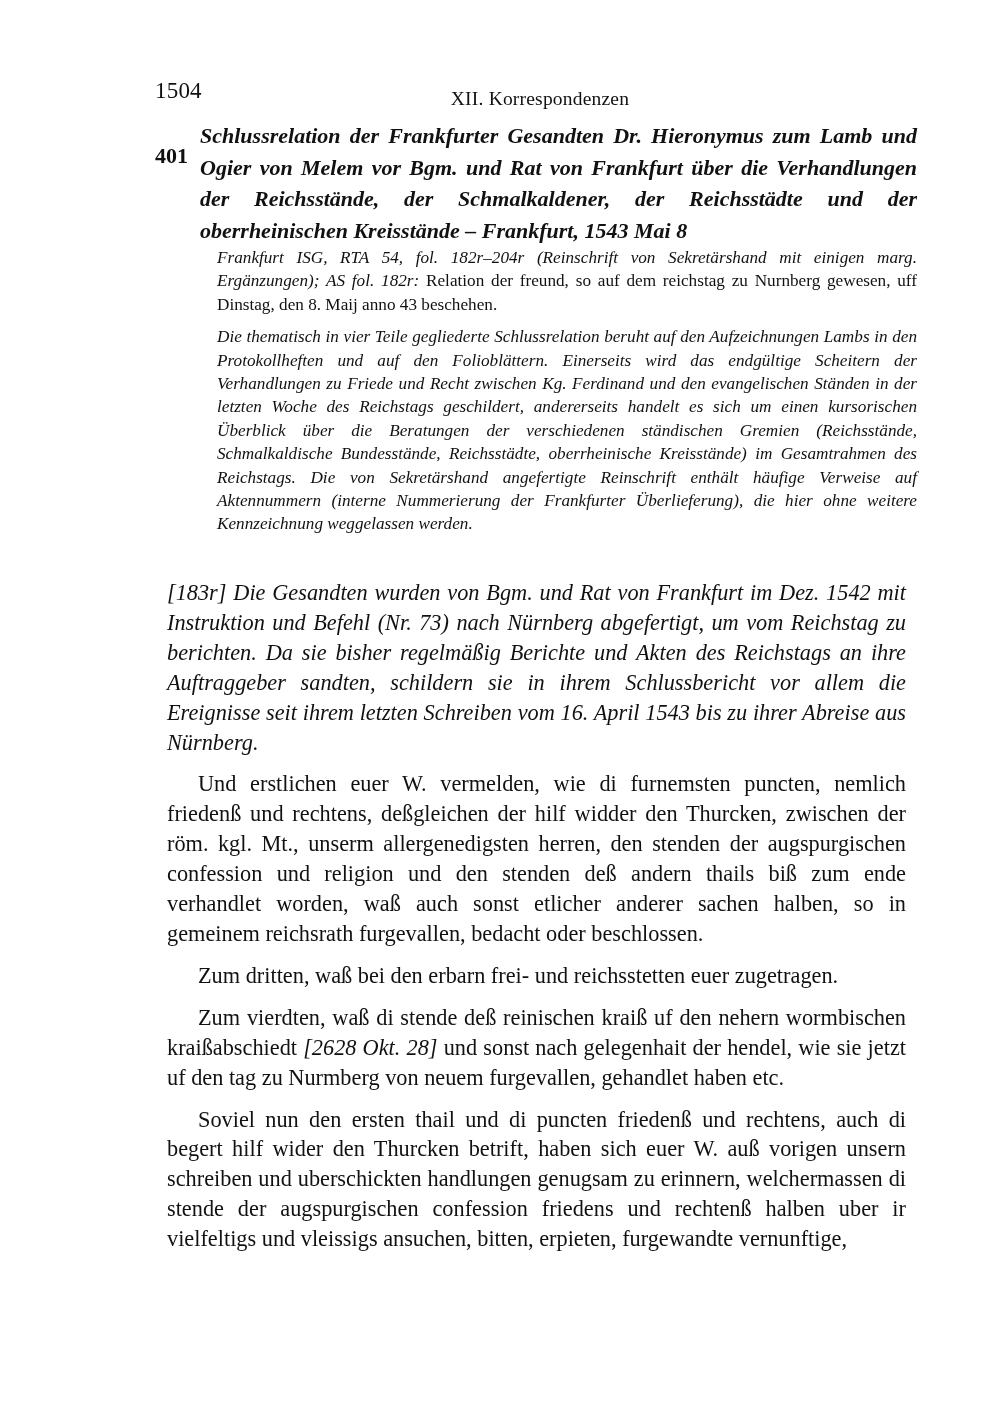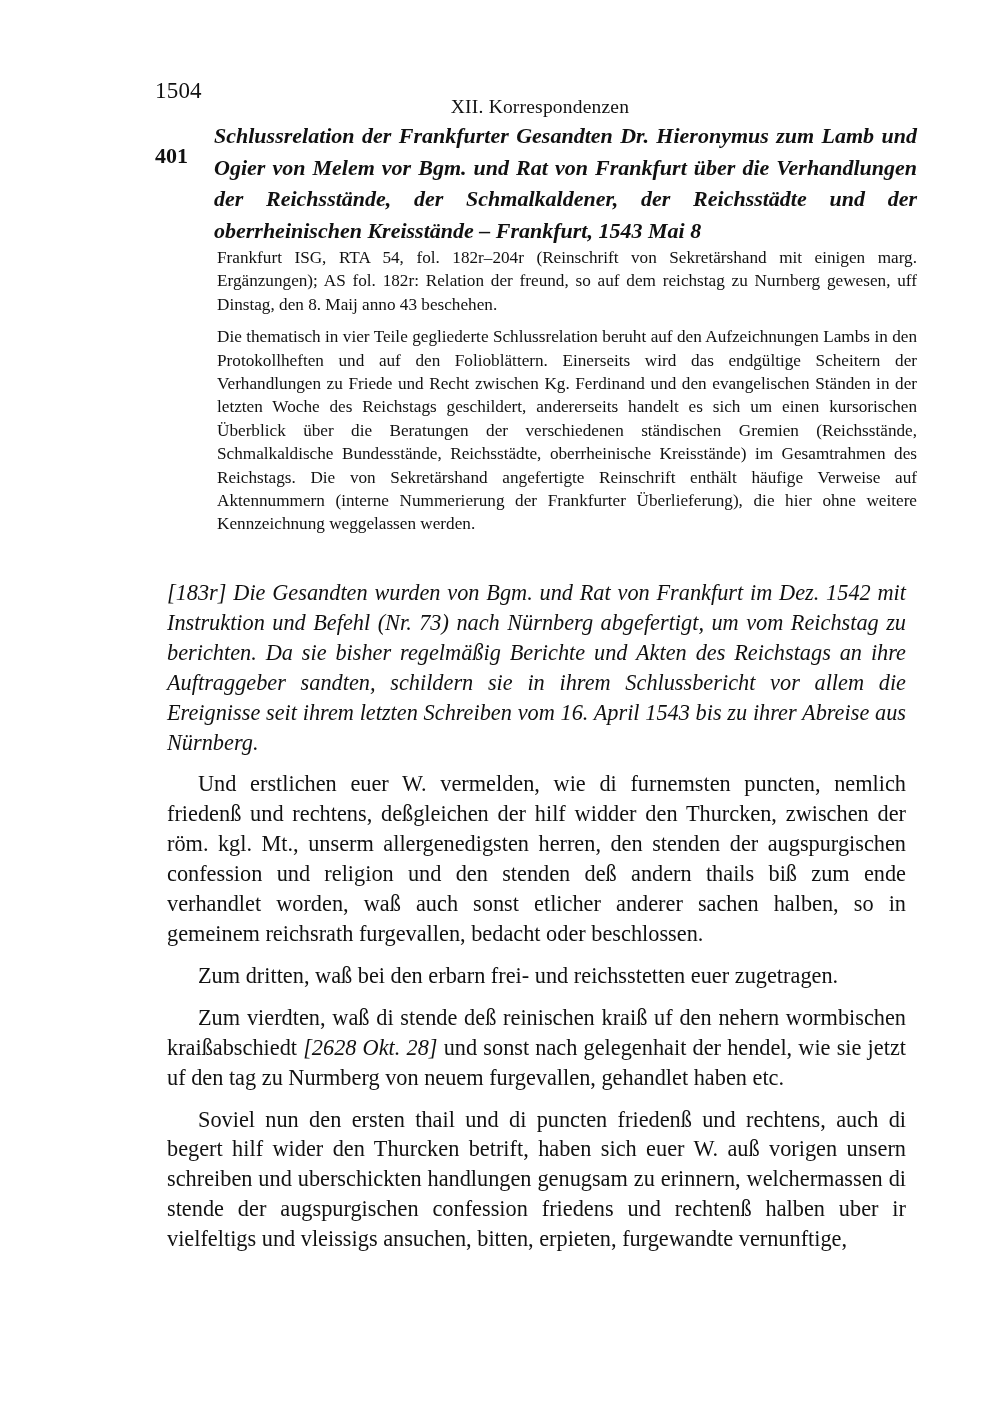--- a/index.html
+++ b/index.html
@@ -33,21 +33,21 @@
     position: absolute;
     left: 0;
     top: 0;
     font-size: 23px;
     line-height: 30px;
     letter-spacing: .2px;
   }
   .runhead .title {
     position: absolute;
     left: 0;
-    top: 16px;
+    top: 8px;
     width: 762px;
     text-align: center;
     font-size: 19.5px;
     line-height: 30px;
     letter-spacing: .2px;
     padding-left: 8px;
     box-sizing: border-box;
   }
 
   
@@ -60,21 +60,21 @@
   .doc-head .num {
     position: absolute;
     left: 0;
     top: 20px;
     width: 58px;
     font-size: 22px;
     font-weight: bold;
     line-height: 31.5px;
   }
   .doc-head .htitle {
-    margin-left: 59px;
+    margin-left: 45px;
     font-size: 22px;
     font-weight: bold;
     font-style: italic;
     line-height: 31.5px;
     text-align: justify;
     text-justify: inter-word;
     hyphens: manual;
   }
 
   
@@ -86,21 +86,21 @@
     font-size: 17.2px;
     line-height: 23.4px;
   }
   .apparatus p {
     margin: 0 0 9px 0;
     text-align: justify;
     text-justify: inter-word;
     hyphens: manual;
   }
   .apparatus p:last-child { margin-bottom: 8px; }
-  .apparatus .it { }
+  .apparatus .it { font-style: italic; }
 
   
   .body {
     position: absolute;
     top: 566px;
     left: 155px;
     width: 763px;
   }
   .body p {
     margin: 12px;

